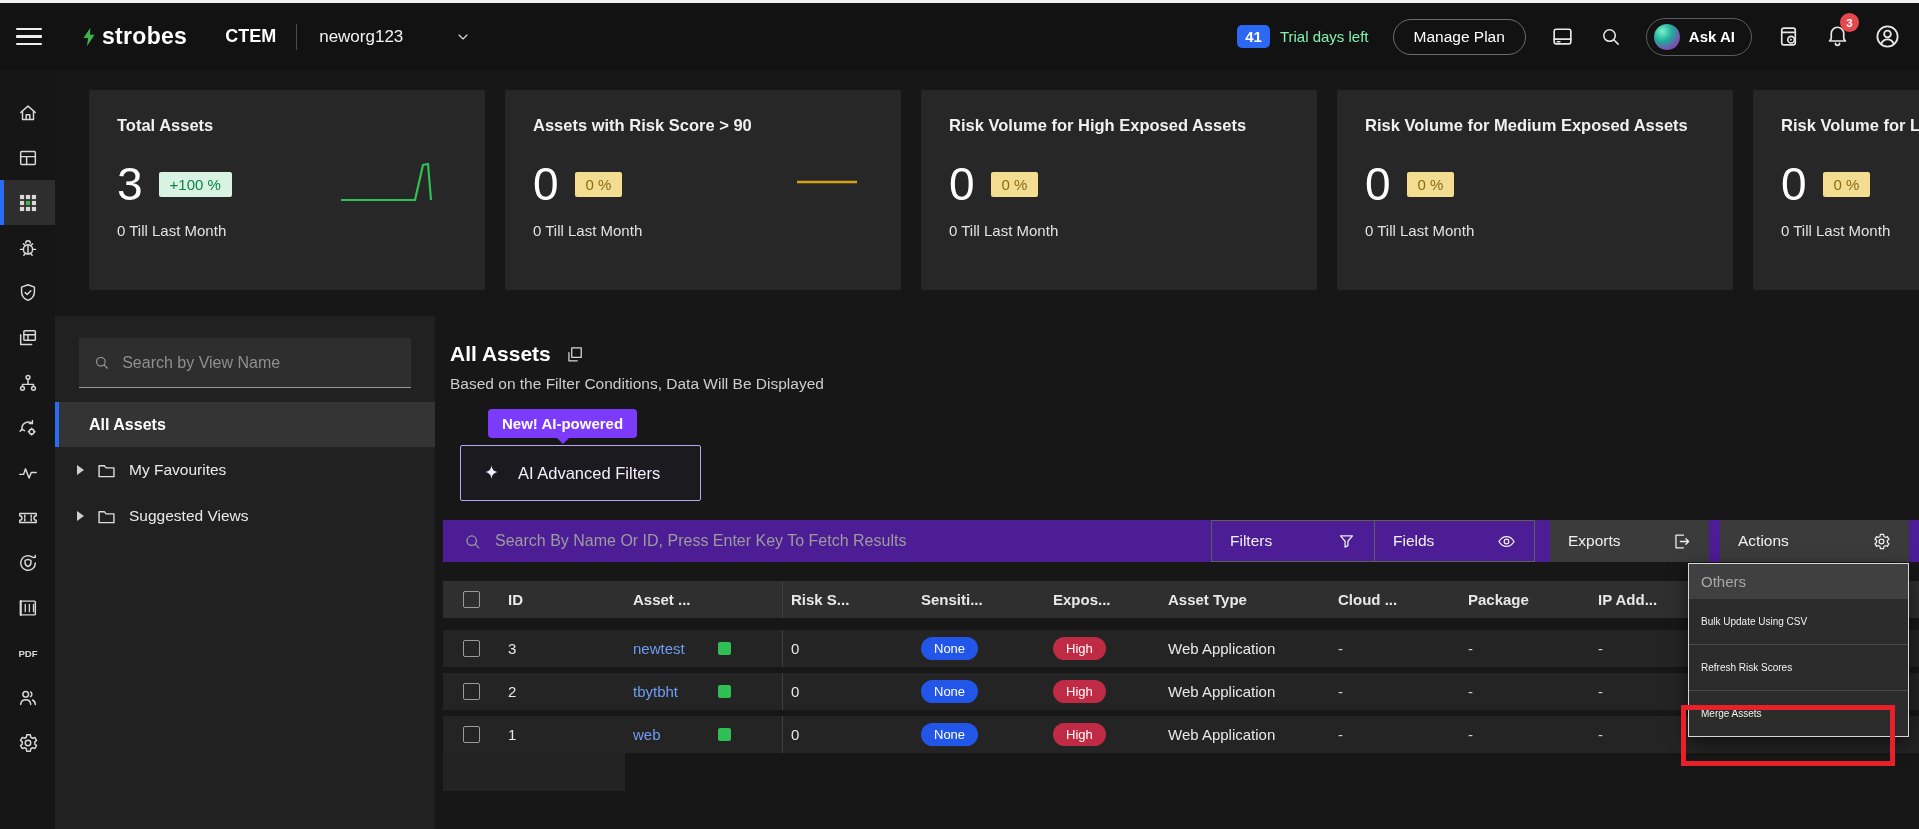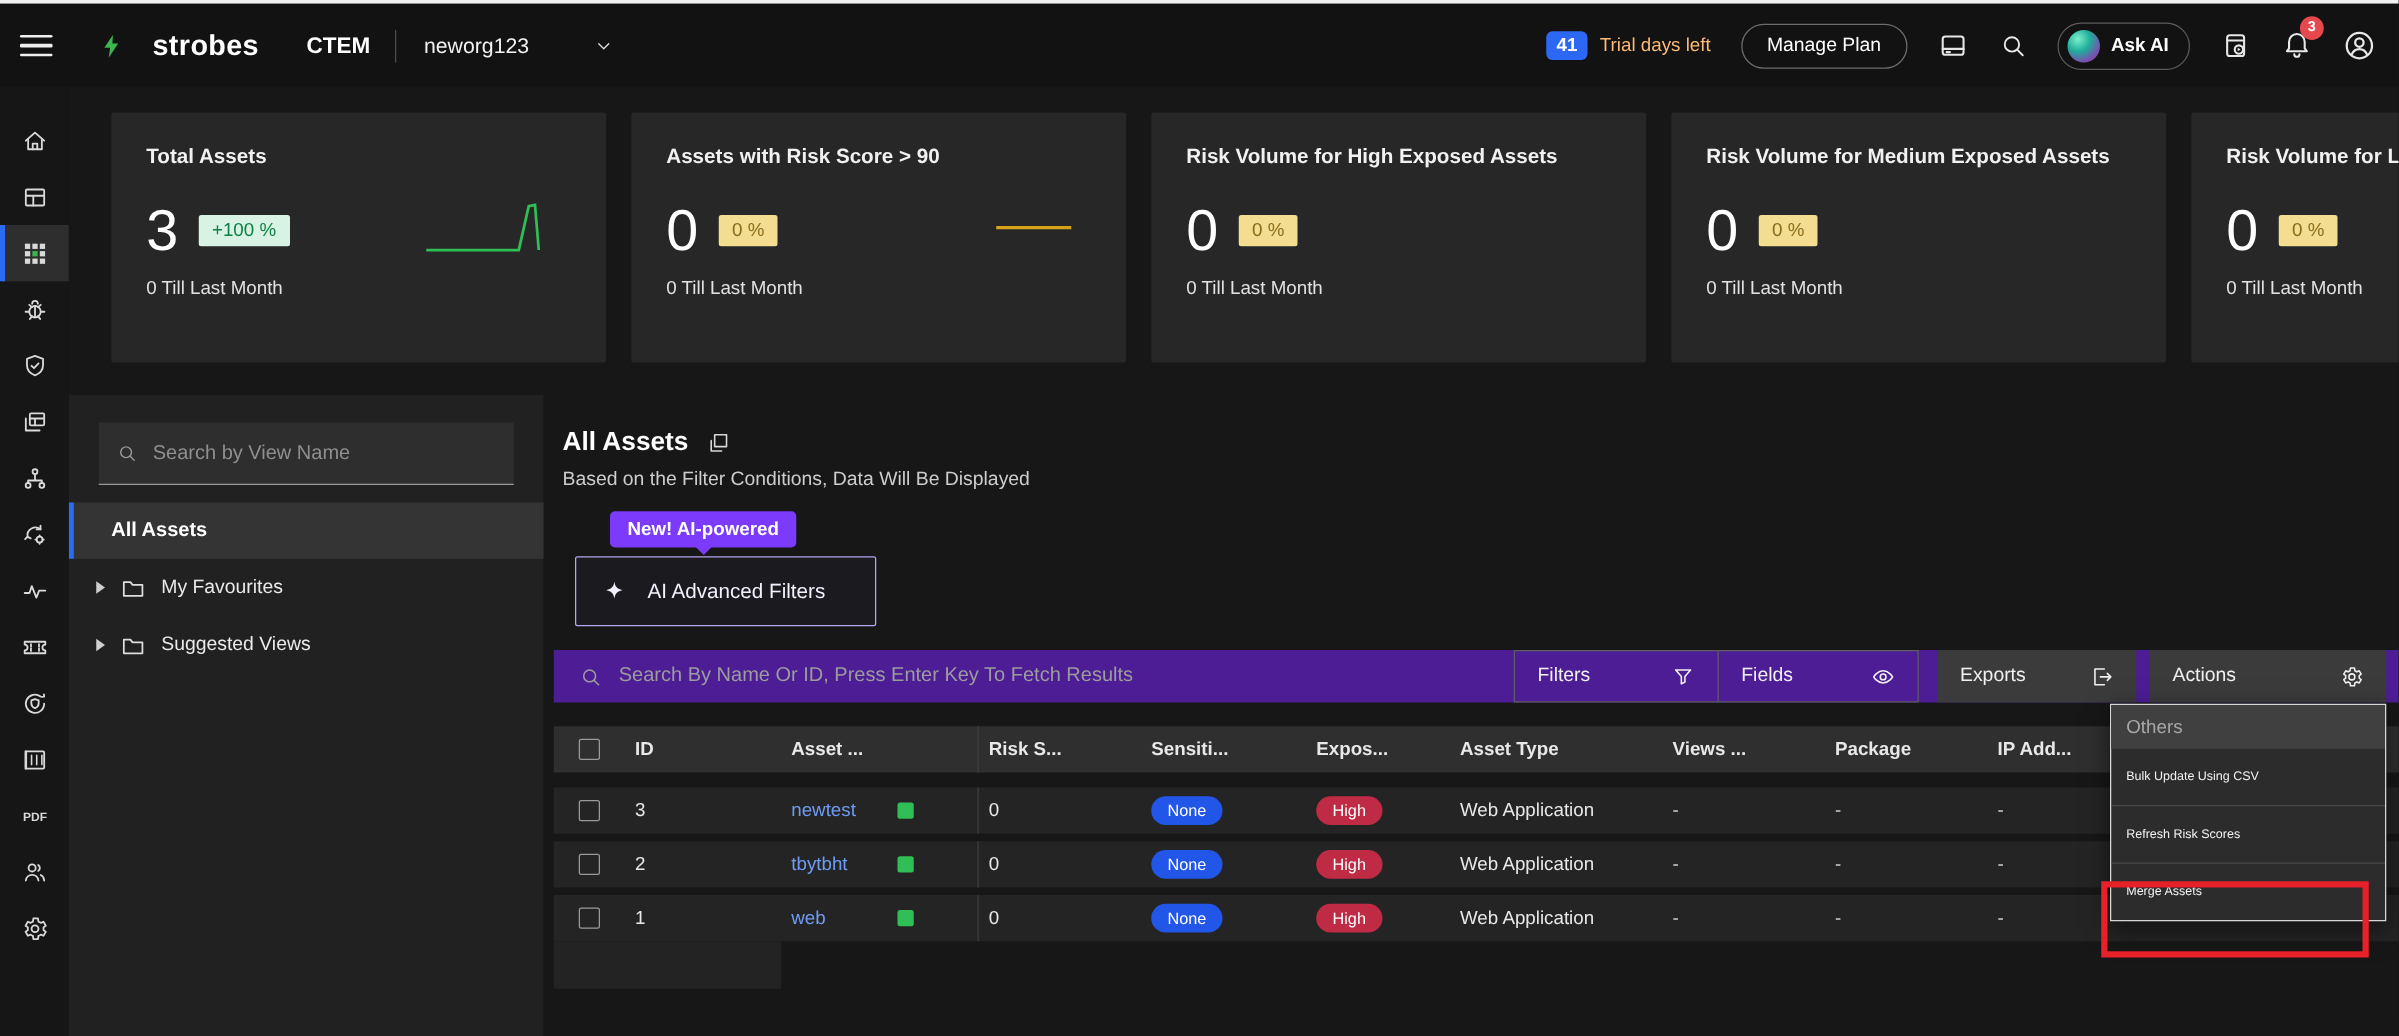--- a/index.html
+++ b/index.html
@@ -10,29 +10,29 @@
 
   
   .topstrip { position:absolute; left:0; top:0; width:100%; height:3px; background:#f2f2f2; }
 
   
   .navbar { position:absolute; left:0; top:3px; width:100%; height:67px; background:#121212; display:flex; align-items:center; padding:0 18px 0 16px; }
   .hamburger { width:26px; height:18px; display:flex; flex-direction:column; justify-content:space-between; cursor:pointer; color:#efefef; margin-right:36px; }
   .hamburger span { display:block; height:2.4px; background:currentColor; border-radius:1px; }
   .brand { display:flex; align-items:center; gap:2px; }
   .brand svg { width:22px; height:24px; }
-  .brand-name { font-size:23px; font-weight:700; color:#fff; letter-spacing:.3px;margin-left:20px; }
+  .brand-name { font-size:23px; font-weight:700; color:#fff; letter-spacing:.3px; }
   .module { font-size:18px; font-weight:700; color:#fff; margin-left:38px; }
   .nav-divider { width:1px; height:26px; background:#4c4c4c; margin:0 22px 0 20px; }
   .org { font-size:17px; color:#f2f2f2; }
   .org-chevron { width:16px; height:16px; margin-left:52px; color:#e0e0e0; }
   .nav-right { margin-left:auto; display:flex; align-items:center; gap:24px; }
   .trial { display:flex; align-items:center; gap:10px; }
   .trial-badge { background:var(--c-badge_blue); color:#fff; font-weight:700; font-size:15px; border-radius:5px; padding:3px 8px; }
-  .trial-label { font-size:15px; color:#fdba74; }
+  .trial-label { font-size:15px; color:#86efac; }
   .pill-btn { border:1px solid #6d6d6d; border-radius:999px; background:transparent; color:#fff; font-size:15.5px; padding:8px 20px; font-family:inherit; cursor:pointer; }
   .nav-icon { width:25px; height:25px; color:#e7e7e7; cursor:pointer; }
   .askai { display:flex; align-items:center; gap:9px; border:1px solid #5c5c5c; border-radius:999px; padding:5px 16px 5px 7px; cursor:pointer; background:transparent; }
   .askai-sphere { width:26px; height:26px; border-radius:50%; background:radial-gradient(circle at 32% 28%, #7df0cc 0%, #1fae9b 38%, #7a4fb0 72%, #c8479b 100%); }
   .askai-label { font-size:15px; font-weight:700; color:#fff; }
   .bell-wrap { position:relative; }
   .notif-badge { position:absolute; top:-9px; right:-9px; background:#e5484d; color:#fff; border-radius:50%; min-width:19px; height:19px; font-size:11.5px; font-weight:700; display:flex; align-items:center; justify-content:center; }
 
   
   .rail { position:absolute; left:0; top:70px; bottom:0; width:55px; background:#161616; display:flex; flex-direction:column; align-items:stretch; padding-top:20px; z-index:5; }
@@ -541,21 +541,21 @@
     <div class="t-grid t-head" id="thead">
       <div class="tc tc-cb">
           <span class="cb"></span>
         </div>
     <div class="tc th">ID</div>
         <div class="tc th tc-asset">Asset ...</div>
         <div class="tc th">Risk S...</div>
         <div class="tc th">Sensiti...</div>
         <div class="tc th">Expos...</div>
         <div class="tc th">Asset Type</div>
-        <div class="tc th">Views ...</div>
+        <div class="tc th">Cloud ...</div>
         <div class="tc th">Package</div>
         <div class="tc th">IP Add...</div>
       </div>
     <div id="tbody">
   <div class="t-grid t-row">
     <div class="tc tc-cb">
             <span class="cb"></span>
           </div>
     <div class="tc">3</div>
     <div class="tc tc-asset">

